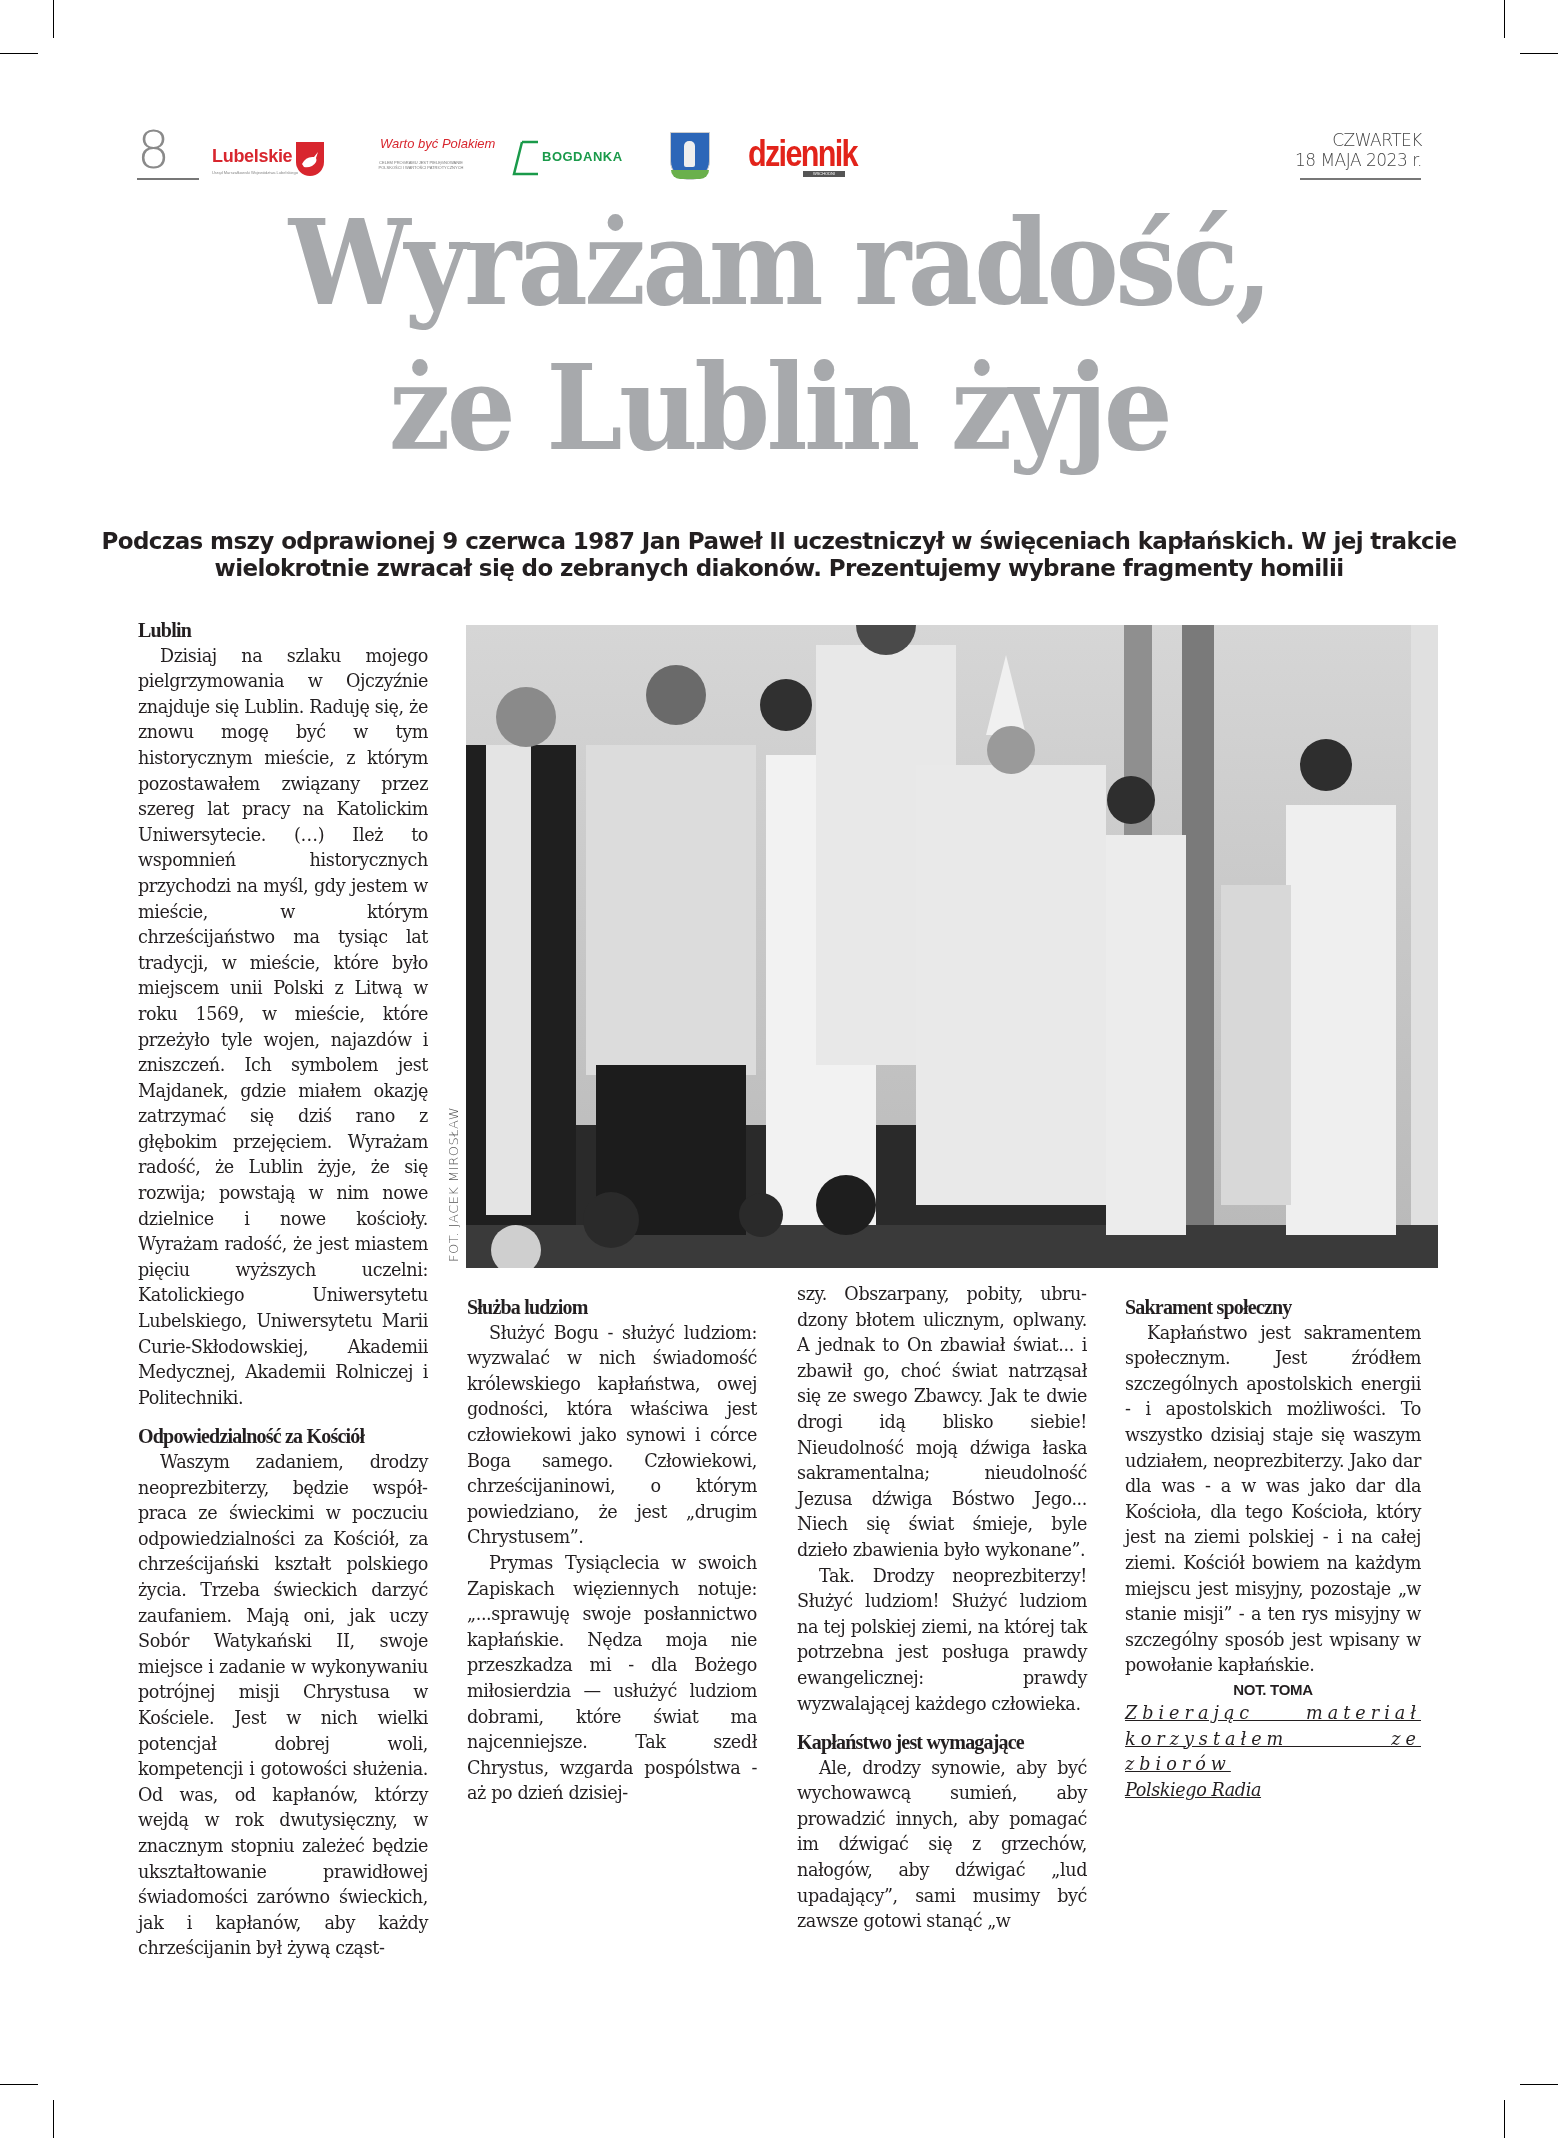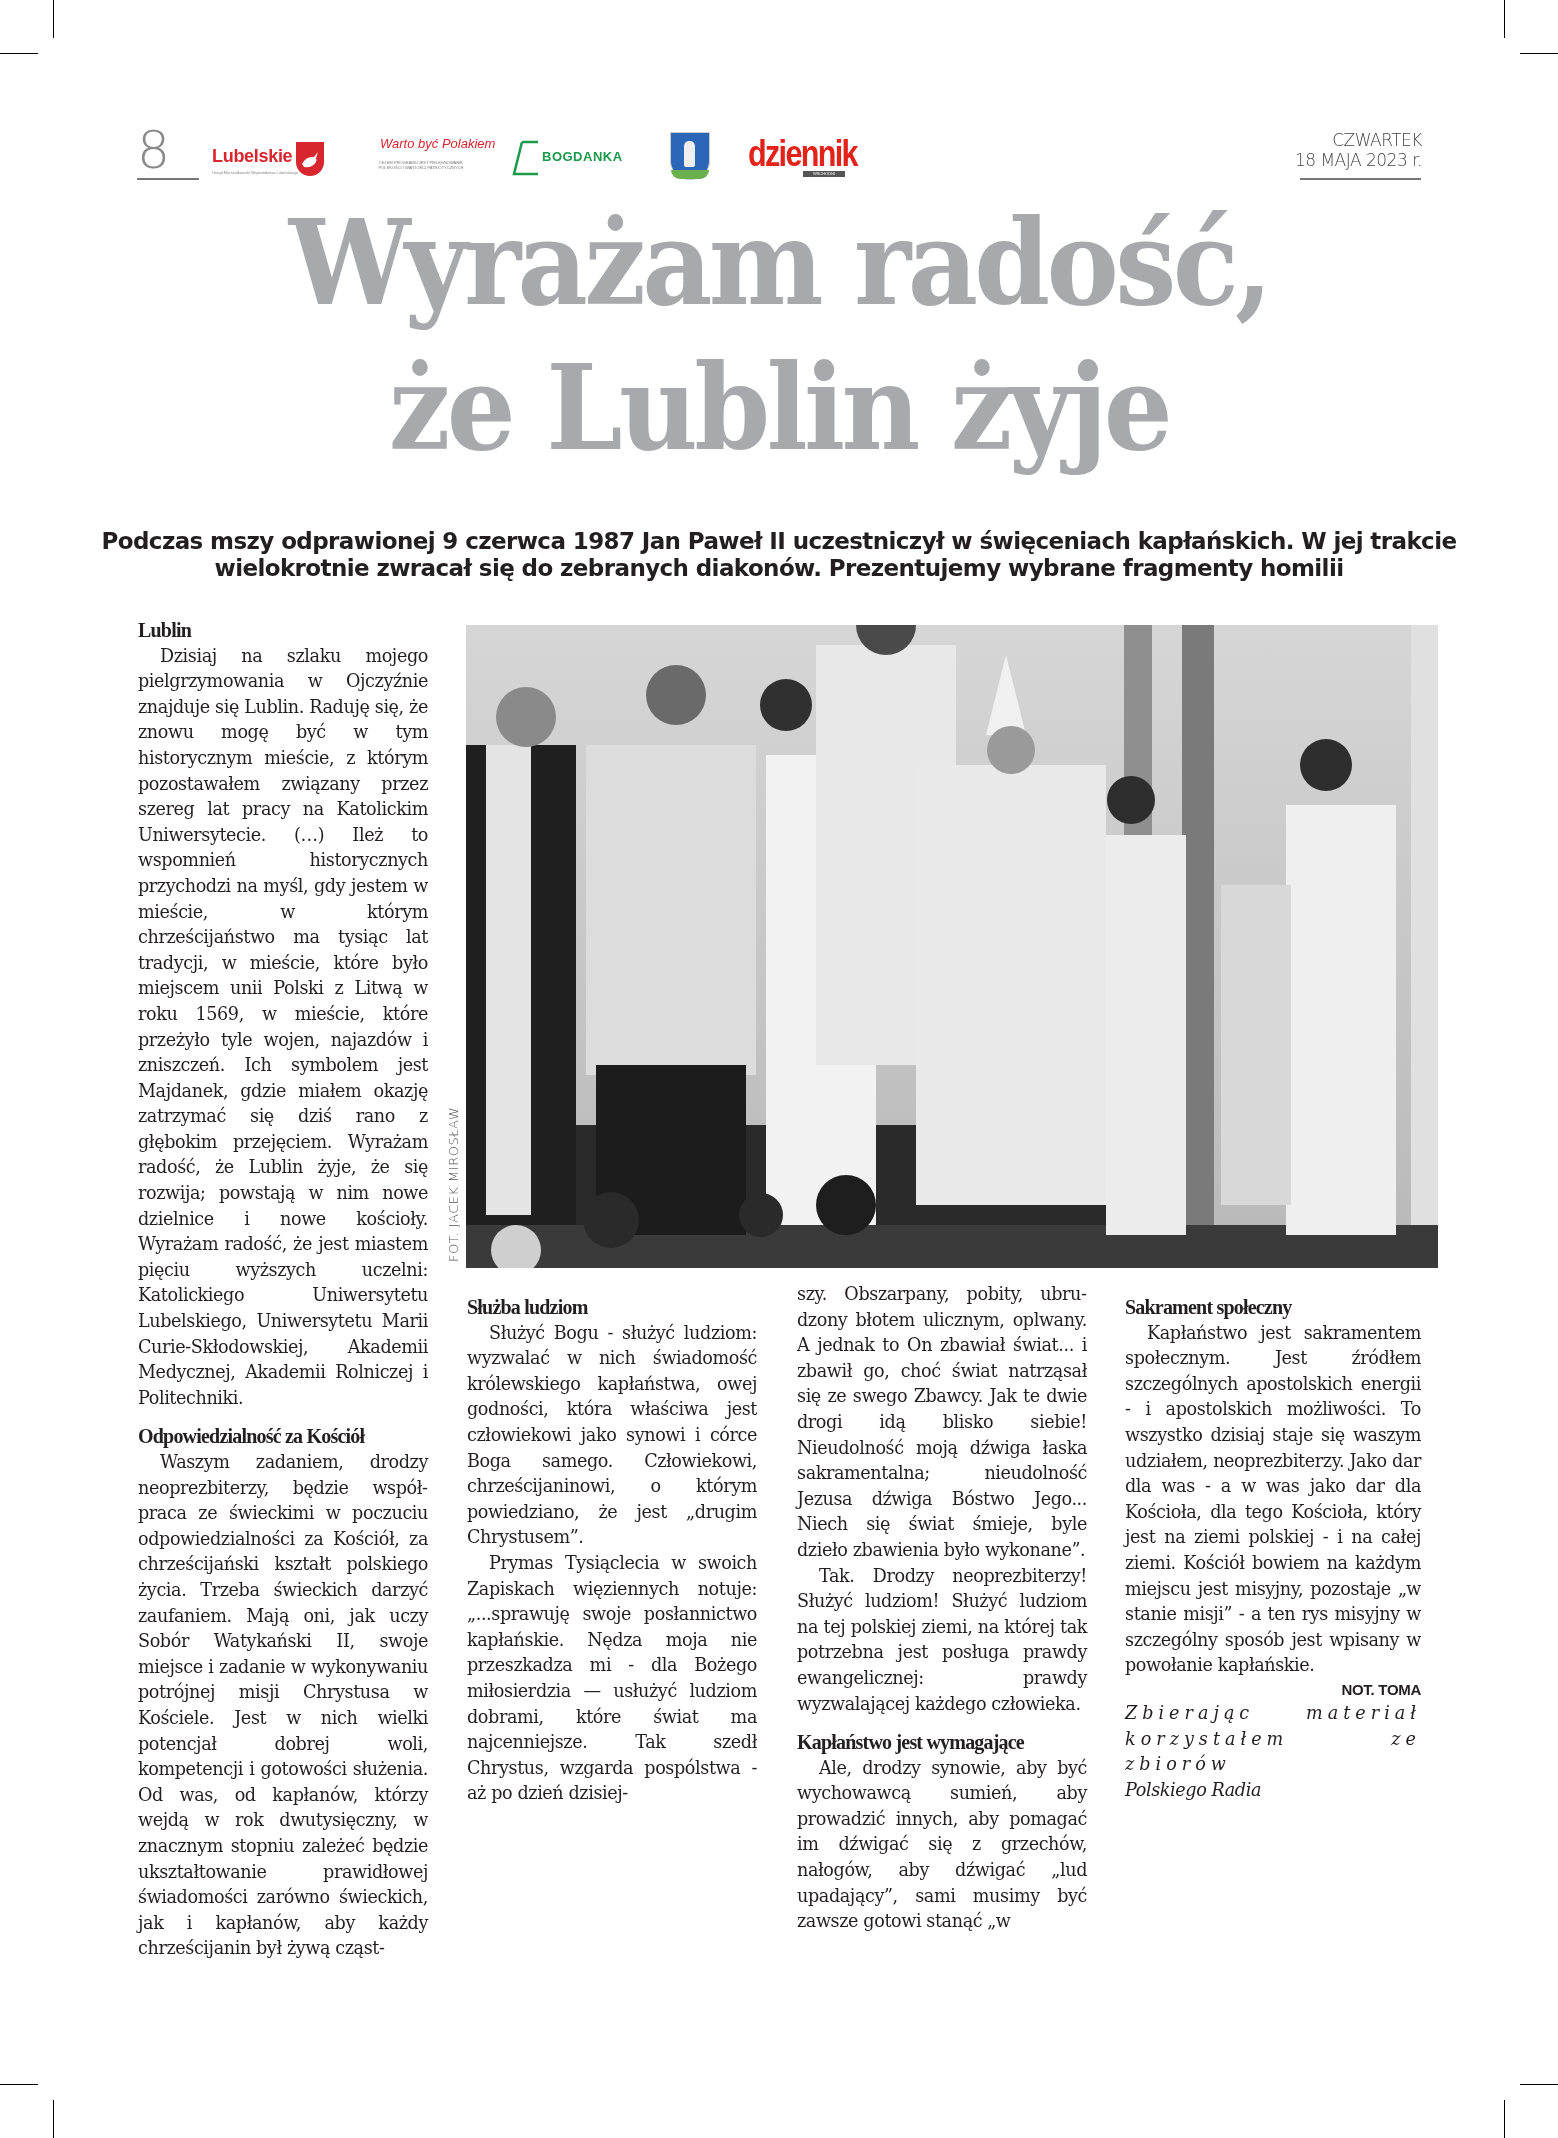--- a/index.html
+++ b/index.html
@@ -33,21 +33,21 @@
   
   .col { position:absolute; font-family:"DejaVu Serif", serif; font-size:17.6px; line-height:25.6px; color:#231f20; text-align:justify; hyphens:manual; letter-spacing:-0.4px; }
   .col p { margin:0; text-indent:22px; }
   .col p.noind { text-indent:0; }
   .col h3 { margin:0; font-family:Liberation Serif, serif; font-weight:700; font-size:20px; line-height:25.6px; letter-spacing:-0.8px; text-indent:0; }
   .col .gap { height:13px; }
   .c1 { left:138px; top:618px; width:290px; }
   .c2 { left:467px; top:1282px; width:290px; }
   .c3 { left:797px; top:1282px; width:290px; }
   .c4 { left:1125px; top:1282px; width:296px; }
-  .byline { text-align:right; font-family:"Liberation Sans", sans-serif; font-weight:700; font-size:15px; letter-spacing:-0.3px; line-height:22px; }
+  .byline { text-align:center; font-family:"Liberation Sans", sans-serif; font-weight:700; font-size:15px; letter-spacing:-0.3px; line-height:22px; }
   .italic-note { font-style:italic; text-indent:0 !important; }
   .italic-note .sp { letter-spacing:5px; }
   
   .photo { left:466px; top:625px; width:972px; height:643px; background:#bdbdbd; overflow:hidden; }
   .photo svg { display:block; }
   .credit { left:446px; top:1262px; transform-origin:left top; transform:rotate(-90deg); font-family:"DejaVu Sans", sans-serif; font-weight:200; font-size:13px; color:#555; white-space:nowrap; letter-spacing:0.5px; }
 </style>
 </head>
 <body>
 
@@ -181,17 +181,17 @@
   <div class="gap"></div>
   <h3>Kapłaństwo jest wymagające</h3>
   <p>Ale, drodzy synowie, aby być wychowawcą sumień, aby prowadzić innych, aby poma­gać im dźwigać się z grzechów, nałogów, aby dźwigać „lud upadający”, sami musimy być zawsze gotowi stanąć „w</p>
 </div>
 
 <div class="col c4">
   <div class="gap"></div>
   <h3>Sakrament społeczny</h3>
   <p>Kapłaństwo jest sakramen­tem społecznym. Jest źródłem szczególnych apostolskich energii - i apostolskich możli­wości. To wszystko dzisiaj staje się waszym udziałem, neopre­zbiterzy. Jako dar dla was - a w was jako dar dla Kościoła, dla tego Kościoła, który jest na ziemi polskiej - i na całej ziemi. Kościół bowiem na każ­dym miejscu jest misyjny, po­zostaje „w stanie misji” - a ten rys misyjny w szczególny spo­sób jest wpisany w powołanie kapłańskie.</p>
   <div class="byline">NOT. TOMA</div>
-  <p class="italic-note" style="text-indent:22px;">
+  <p class="italic-note" style="text-indent:22px;text-decoration:underline;">
     <span class="sp">Zbierając materiał korzystałem ze zbiorów</span><br>
     <span>Polskiego Radia</span>
   </p>
 </div>
 
 </body></html>

